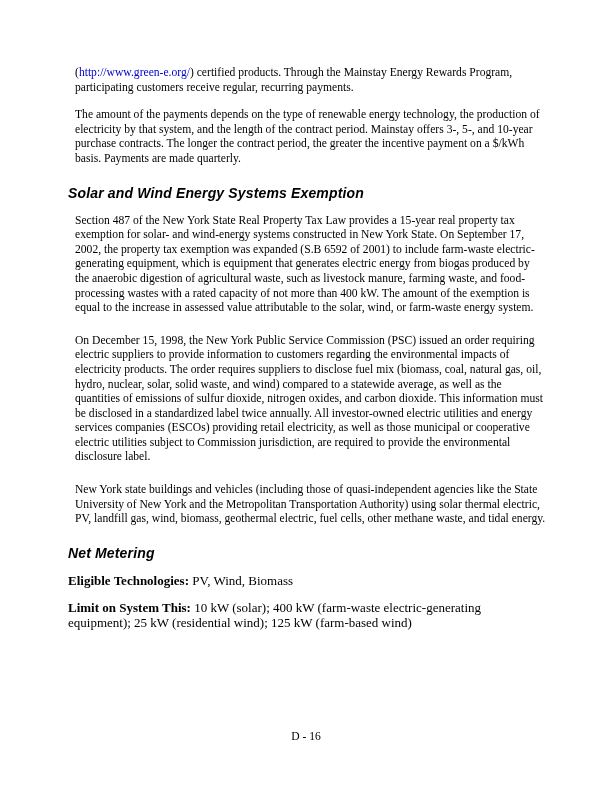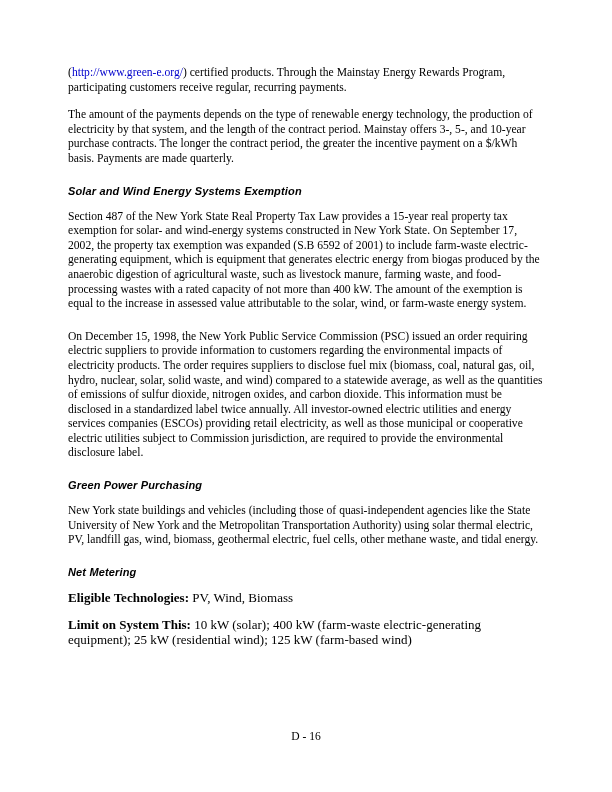--- a/index.html
+++ b/index.html
@@ -19,26 +19,26 @@
     position: absolute;
     left: 68px;
     top: 66px;
     width: 478px;
   }
   p.body-text {
     font-family: "Liberation Serif", "DejaVu Serif", serif;
     font-size: 11.6px;
     line-height: 14.6px;
     color: #000000;
-    margin: 0 0 13px 0;
+    margin: 0 0 13px 7px;
     text-align: left;
   }
   h2.section-heading {
     font-family: "Liberation Sans", "DejaVu Sans", sans-serif;
-    font-size: 11px;
+    font-size: 14px;
     font-weight: bold;
     font-style: italic;
     color: #000000;
     margin: 0 0 13px 0;
     letter-spacing: 0.15px;
   }
   .spacer-before-heading {
     height: 5px;
   }
   a.ext-link, .ext-link {
@@ -78,21 +78,20 @@
     <p class="body-text">The amount of the payments depends on the type of renewable energy technology, the production of electricity by that system, and the length of the contract period. Mainstay offers 3-, 5-, and 10-year purchase contracts. The longer the contract period, the greater the incentive payment on a $/kWh basis. Payments are made quarterly.</p>
 
     <div class="spacer-before-heading"></div>
     <h2 class="section-heading">Solar and Wind Energy Systems Exemption</h2>
     <p class="body-text">Section 487 of the New York State Real Property Tax Law provides a 15-year real property tax exemption for solar- and wind-energy systems constructed in New York State. On September 17, 2002, the property tax exemption was expanded (S.B 6592 of 2001) to include farm-waste electric-generating equipment, which is equipment that generates electric energy from biogas produced by the anaerobic digestion of agricultural waste, such as livestock manure, farming waste, and food-processing wastes with a rated capacity of not more than 400 kW.  The amount of the exemption is equal to the increase in assessed value attributable to the solar, wind, or farm-waste energy system.</p>
 
     <div class="spacer-before-heading"></div>
     <p class="body-text">On December 15, 1998, the New York Public Service Commission (PSC) issued an order requiring electric suppliers to provide information to customers regarding the environmental impacts of electricity products. The order requires suppliers to disclose fuel mix (biomass, coal, natural gas, oil, hydro, nuclear, solar, solid waste, and wind) compared to a statewide average, as well as the quantities of emissions of sulfur dioxide, nitrogen oxides, and carbon dioxide. This information must be disclosed in a standardized label twice annually. All investor-owned electric utilities and energy services companies (ESCOs) providing retail electricity, as well as those municipal or cooperative electric utilities subject to Commission jurisdiction, are required to provide the environmental disclosure label.</p>
 
     <div class="spacer-before-heading"></div>
-    <h2 class="section-heading">Green Power Purchasing</h2>
     <p class="body-text">New York state buildings and vehicles (including those of quasi-independent agencies like the State University of New York and the Metropolitan Transportation Authority) using solar thermal electric, PV, landfill gas, wind, biomass, geothermal electric, fuel cells, other methane waste, and tidal energy.</p>
 
     <div class="spacer-before-heading"></div>
     <h2 class="section-heading">Net Metering</h2>
 
     <p class="field-line"><span class="label-bold">Eligible Technologies:</span><span> PV, Wind, Biomass</span></p>
 
     <p class="field-line"><span class="label-bold">Limit on System This:</span><span> 10 kW (solar); 400 kW (farm-waste electric-generating equipment); 25 kW (residential wind); 125 kW (farm-based wind)</span></p>
 
   </div>

